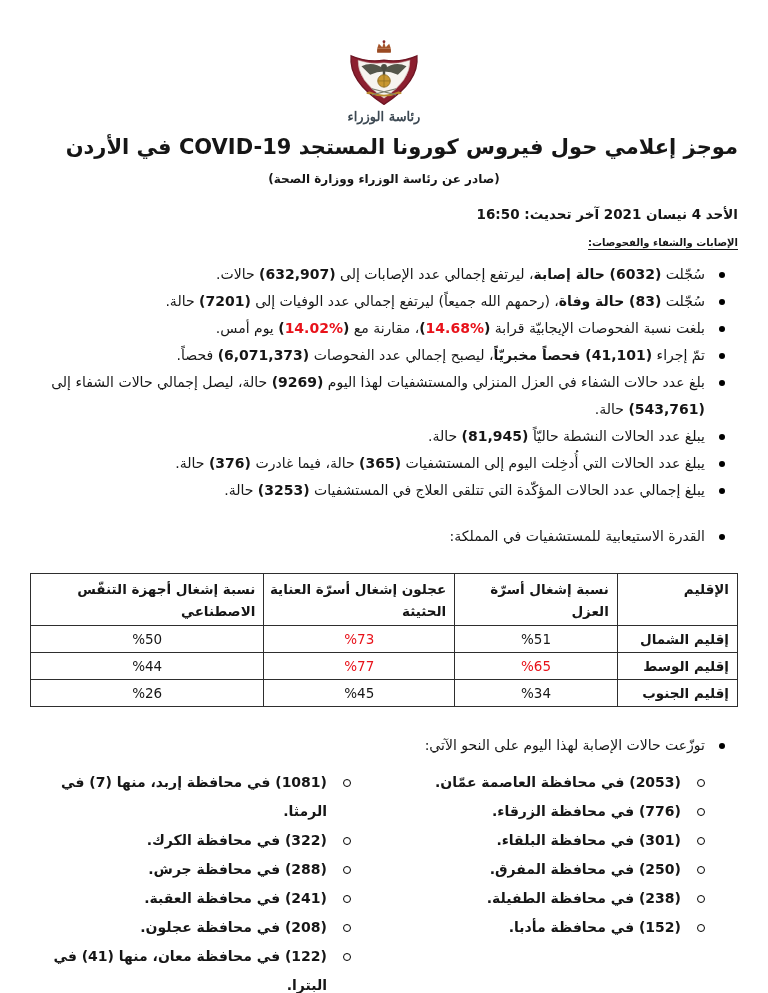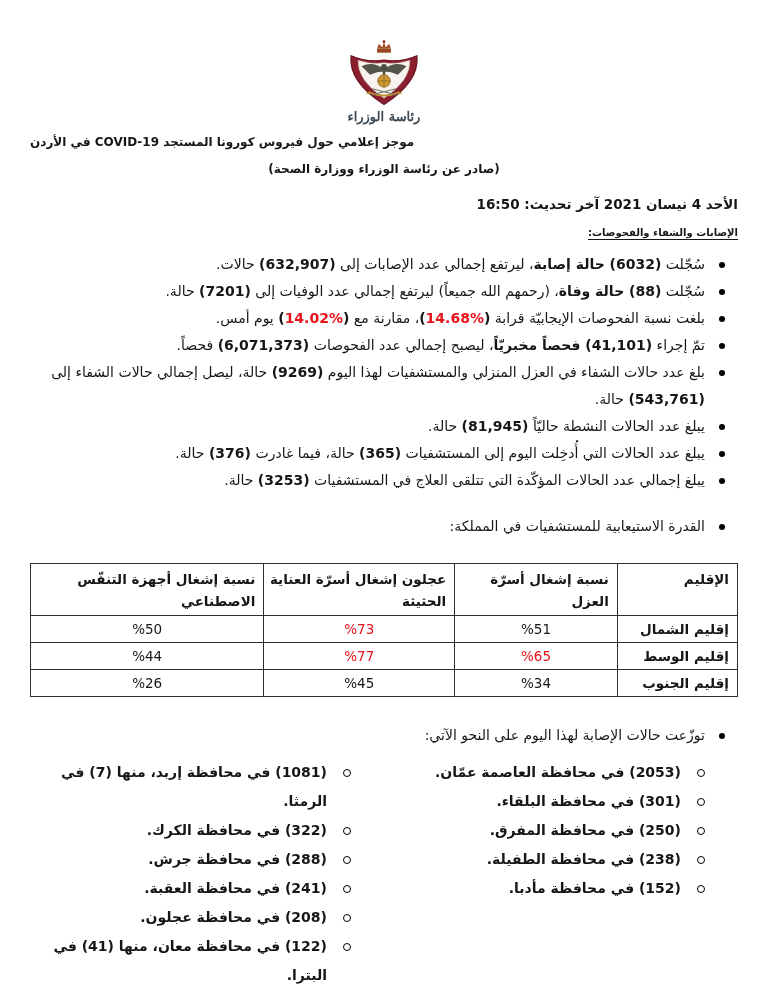--- a/index.html
+++ b/index.html
@@ -11,21 +11,21 @@
   }
   .page { width:768px; height:833px; padding:40px 30px 0 30px; }
 
   
   .logo-wrap { text-align:center; }
   .crest { width:104px; height:68px; display:block; margin:0 auto; }
   .logo-caption {
     font-family:"DejaVu Serif", serif; font-weight:bold;
     font-size:13px; color:#3c4852; margin-top:1px;
   }
-  .title   { text-align:left; font-weight:bold; font-size:12px;   margin-top:11px; }
+  .title   { text-align:right; font-weight:bold; font-size:21px;   margin-top:11px; }
   .subtitle{ text-align:center; font-weight:bold; font-size:12px; margin-top:13px; }
   .date-line { text-align:right; font-weight:bold; font-size:13.5px; margin-top:20px; }
   .section-header {
     text-align:right; font-weight:bold; font-size:10px; margin-top:15px;
     text-decoration:underline; text-underline-offset:3px;
   }
 
   
   ul.main-list { list-style:none; margin:13px 0 0 0; padding:0; }
   ul.main-list li {
@@ -99,21 +99,21 @@
     <div class="logo-caption">رئاسة الوزراء</div>
   </div>
 
   <div class="title">موجز إعلامي حول فيروس كورونا المستجد COVID-19 في الأردن</div>
   <div class="subtitle">(صادر عن رئاسة الوزراء ووزارة الصحة)</div>
   <div class="date-line">الأحد 4 نيسان 2021 آخر تحديث: 16:50</div>
   <div class="section-header">الإصابات والشفاء والفحوصات:</div>
 
   <ul class="main-list">
       <li><span>سُجّلت </span><span class="b">(6032) حالة إصابة</span><span>، ليرتفع إجمالي عدد الإصابات إلى </span><span class="b">(632,907)</span><span> حالات.</span></li>
-      <li><span>سُجّلت </span><span class="b">(88) حالة وفاة</span><span>، (رحمهم الله جميعاً) ليرتفع إجمالي عدد الوفيات إلى </span><span class="b">(7201)</span><span> حالة.</span></li>
+      <li><span>سُجّلت </span><span class="b">(83) حالة وفاة</span><span>، (رحمهم الله جميعاً) ليرتفع إجمالي عدد الوفيات إلى </span><span class="b">(7201)</span><span> حالة.</span></li>
       <li><span>بلغت نسبة الفحوصات الإيجابيّة قرابة </span><span class="b">(</span><span class="b red">%14.68</span><span class="b">)</span><span>، مقارنة مع </span><span class="b">(</span><span class="b red">%14.02</span><span class="b">)</span><span> يوم أمس.</span></li>
       <li><span>تمّ إجراء </span><span class="b">(41,101) فحصاً مخبريّاً</span><span>، ليصبح إجمالي عدد الفحوصات </span><span class="b">(6,071,373)</span><span> فحصاً.</span></li>
       <li><span>بلغ عدد حالات الشفاء في العزل المنزلي والمستشفيات لهذا اليوم </span><span class="b">(9269)</span><span> حالة، ليصل إجمالي حالات الشفاء إلى </span><span class="b">(543,761)</span><span> حالة.</span></li>
       <li><span>يبلغ عدد الحالات النشطة حاليّاً </span><span class="b">(81,945)</span><span> حالة.</span></li>
       <li><span>يبلغ عدد الحالات التي أُدخِلت اليوم إلى المستشفيات </span><span class="b">(365)</span><span> حالة، فيما غادرت </span><span class="b">(376)</span><span> حالة.</span></li>
       <li><span>يبلغ إجمالي عدد الحالات المؤكّدة التي تتلقى العلاج في المستشفيات </span><span class="b">(3253)</span><span> حالة.</span></li>
       <li class="gap-top"><span>القدرة الاستيعابية للمستشفيات في المملكة:</span></li>
     </ul>
 
   <table class="cap-table">
@@ -154,20 +154,21 @@
   </table>
 
   <ul class="main-list" style="margin-top:25px;">
     <li>توزّعت حالات الإصابة لهذا اليوم على النحو الآتي:</li>
   </ul>
 
   <div class="dist-columns">
     <div class="dist-col">
       <ul class="sub-list">
           <li>(2053) في محافظة العاصمة عمّان.</li>
+          <li>(776) في محافظة الزرقاء.</li>
           <li>(301) في محافظة البلقاء.</li>
           <li>(250) في محافظة المفرق.</li>
           <li>(238) في محافظة الطفيلة.</li>
           <li>(152) في محافظة مأدبا.</li>
         </ul>
     </div>
     <div class="dist-col">
       <ul class="sub-list">
           <li>(1081) في محافظة إربد، منها (7) في الرمثا.</li>
           <li>(322) في محافظة الكرك.</li>

